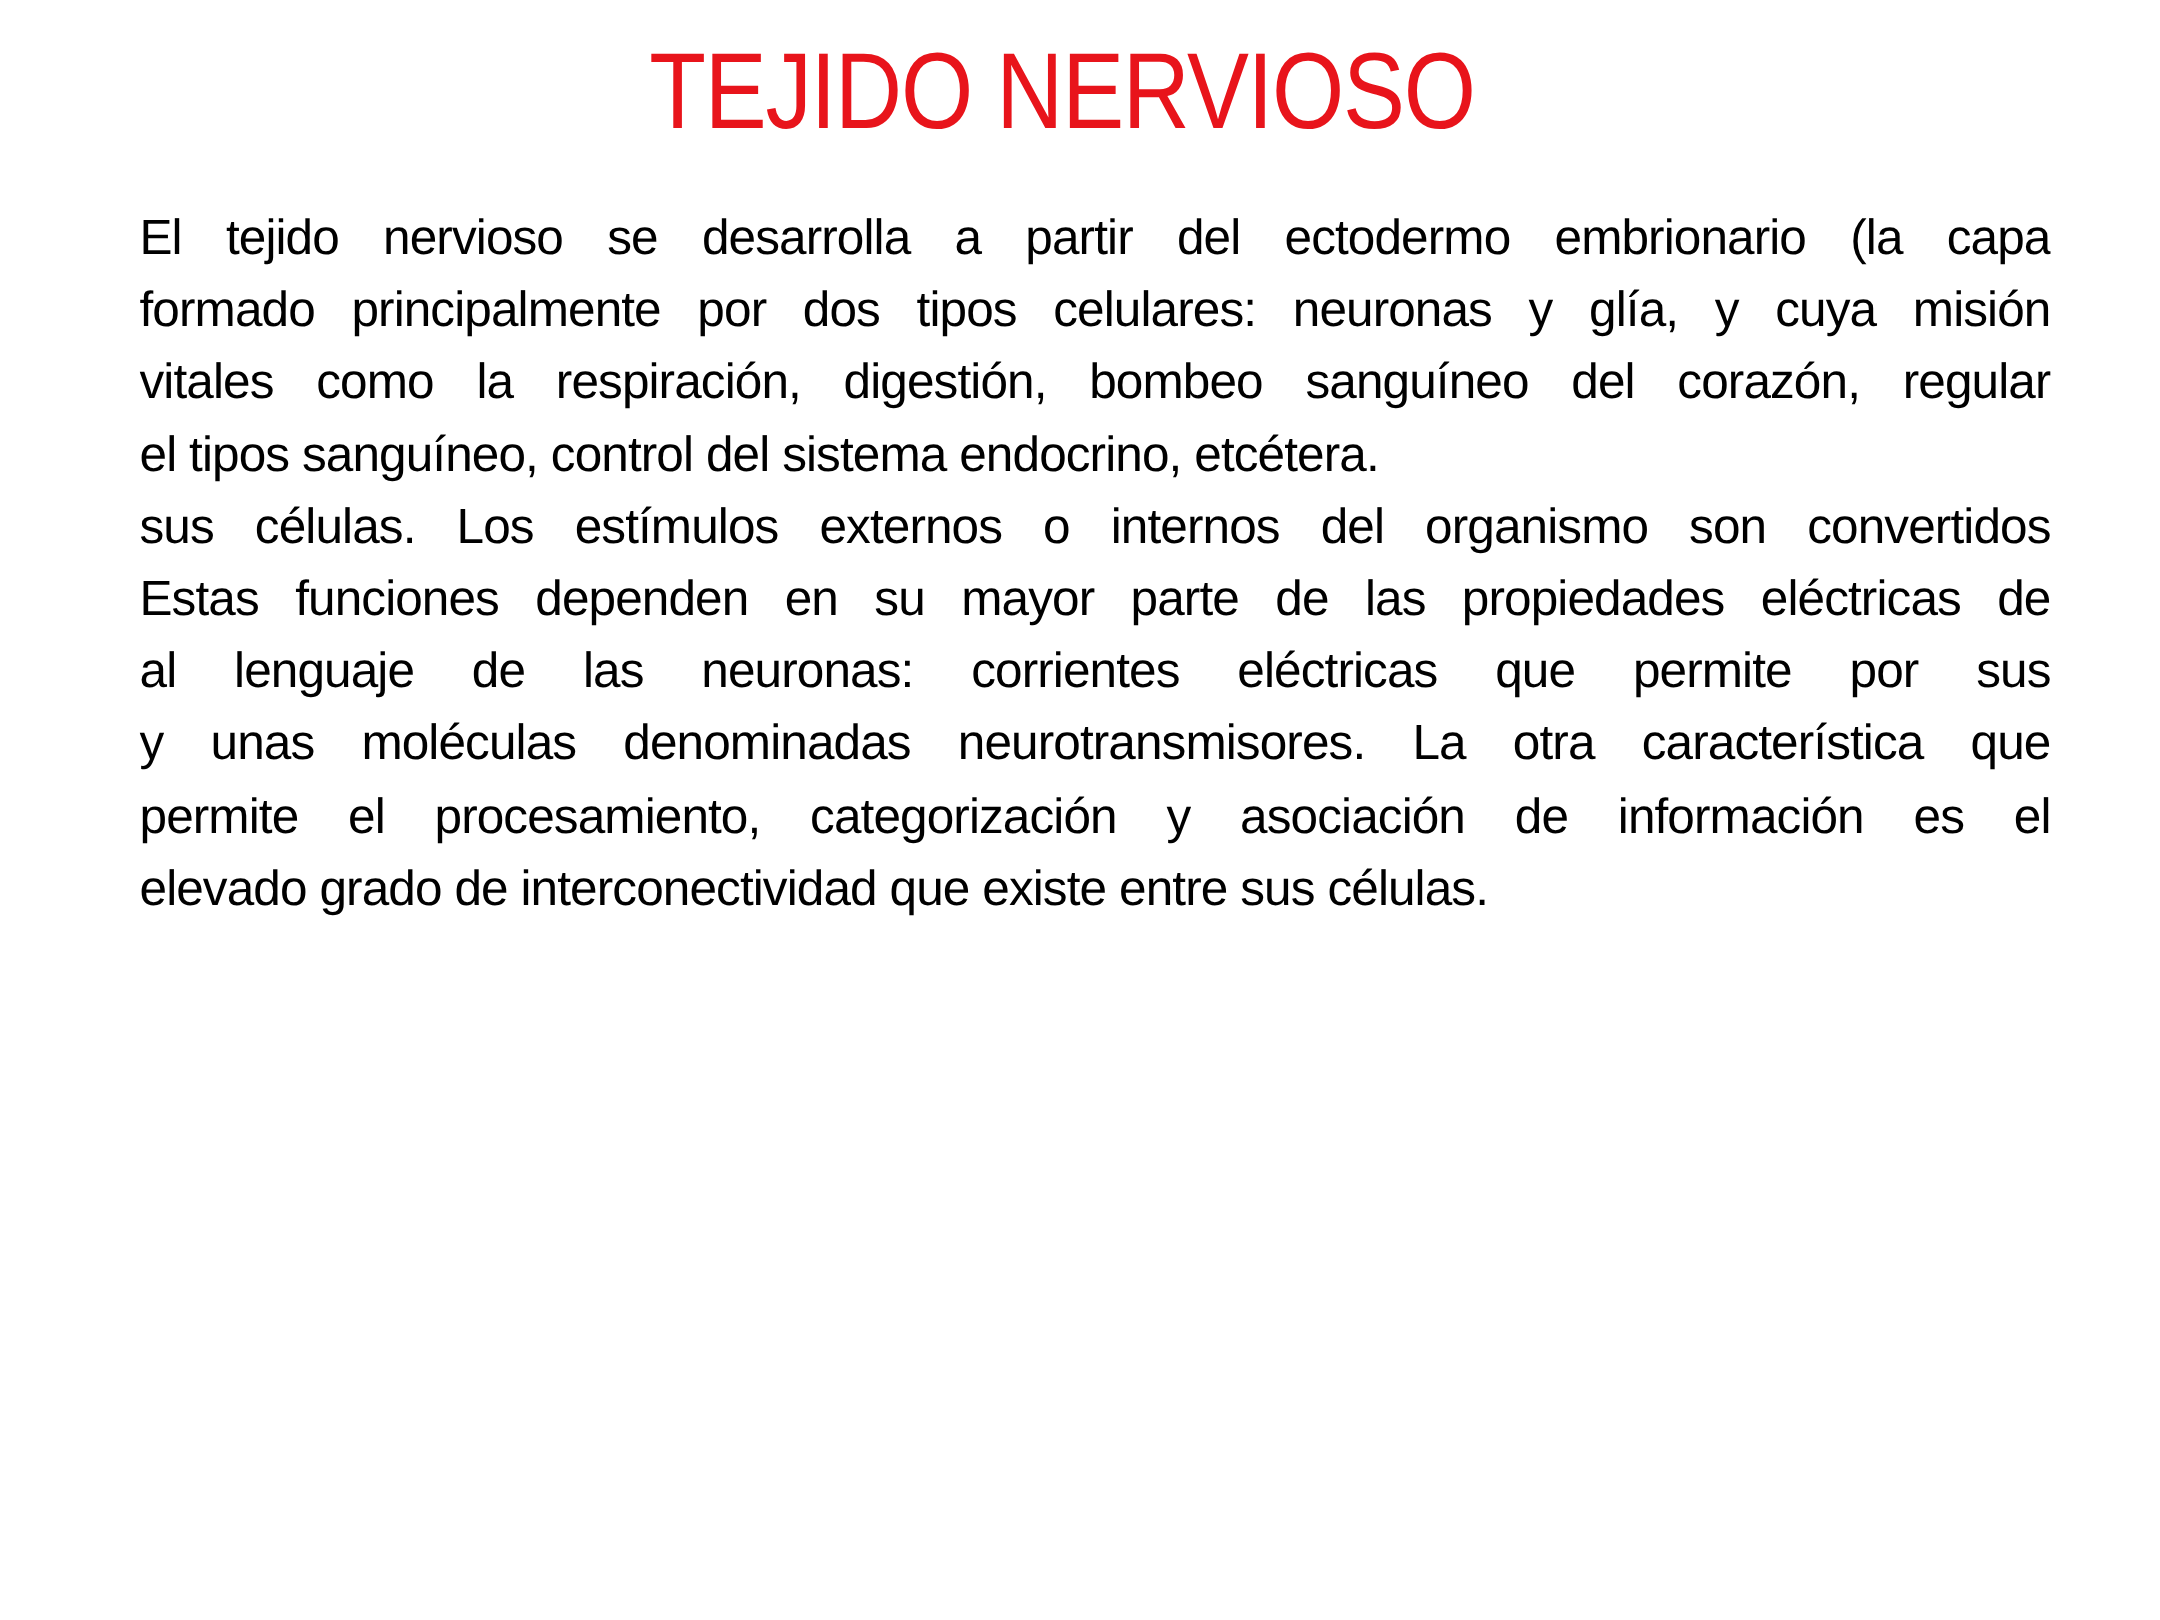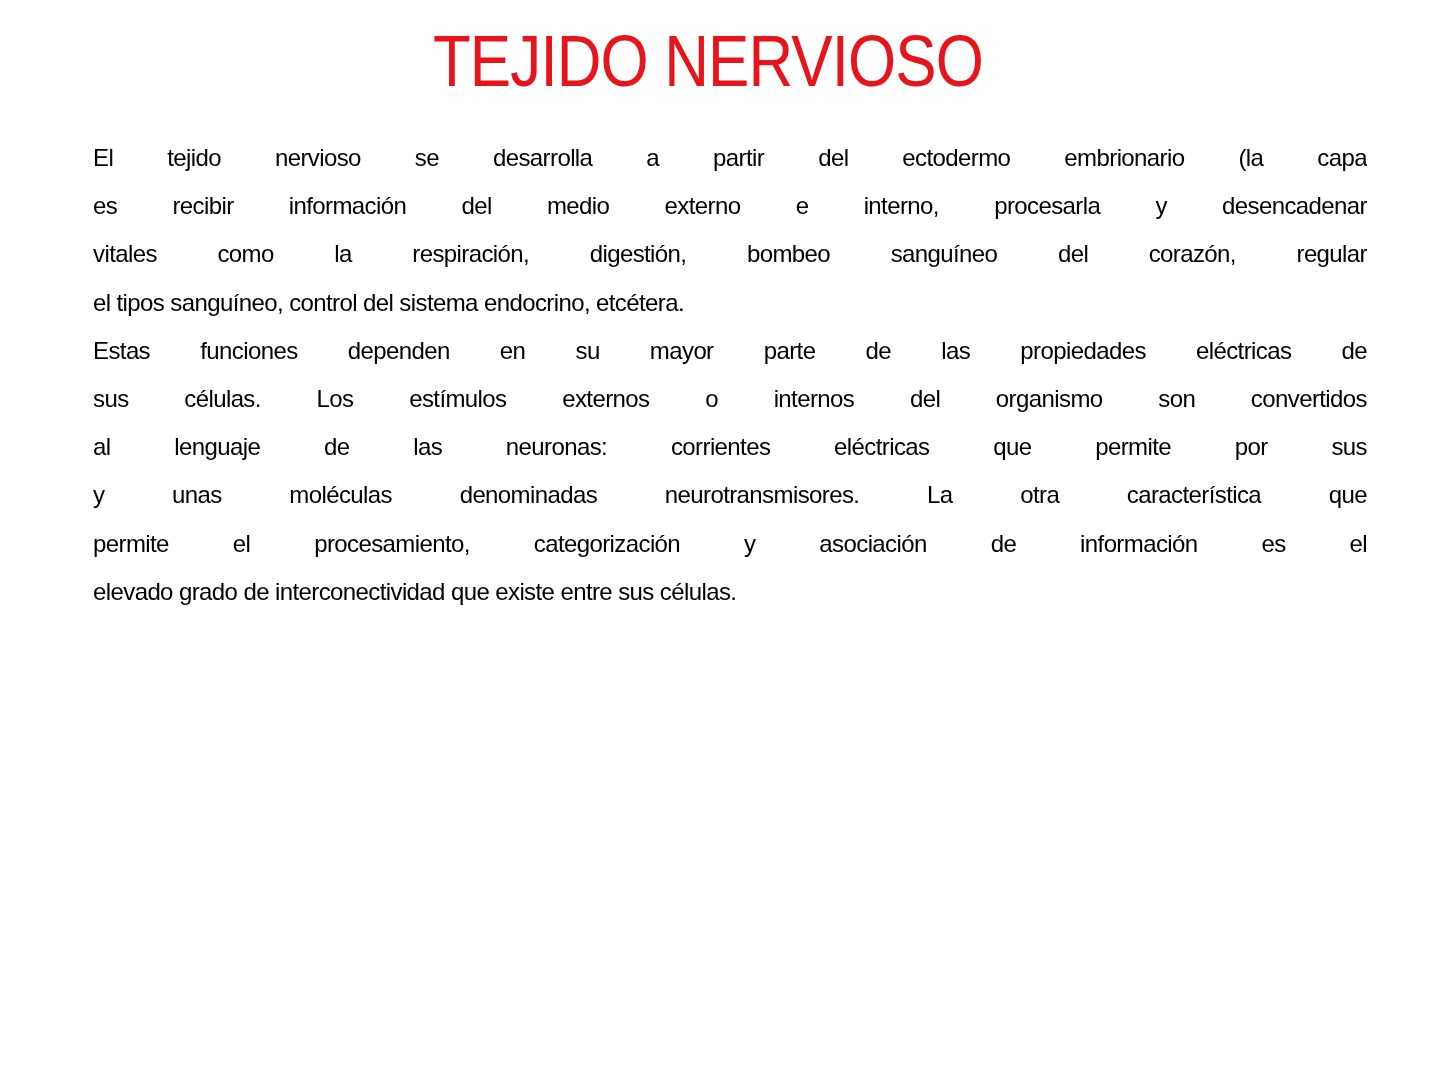--- a/index.html
+++ b/index.html
@@ -33,46 +33,46 @@
     .body {
       position: absolute;
       top: 134px;
       left: 93px;
       width: 1274px;
     }
     .line {
       display: block;
       height: 48.2px;
       line-height: 48.2px;
-      font-size: 24px;
+      font-size: 33px;
       color: #000000;
       white-space: nowrap;
       text-align: justify;
       text-align-last: justify;
       letter-spacing: -0.6px;
       word-spacing: 0px;
       overflow: hidden;
     }
     .line.last {
       text-align-last: left;
     }
   </style>
 </head>
 <body>
 
 <h1 class="title">TEJIDO NERVIOSO</h1>
 
 <div class="body">
   <div>
     <span class="line">El tejido nervioso se desarrolla a partir del ectodermo embrionario (la capa</span>
-    <span class="line">es recibir información del medio externo e interno, procesarla y desencadenar</span>
+    <span class="line">formado principalmente por dos tipos celulares: neuronas y glía, y cuya misión</span>
     <span class="line">vitales como la respiración, digestión, bombeo sanguíneo del corazón, regular</span>
     <span class="line last">el tipos sanguíneo, control del sistema endocrino, etcétera.</span>
   </div>
   <div>
+    <span class="line">sus células. Los estímulos externos o internos del organismo son convertidos</span>
     <span class="line">Estas funciones dependen en su mayor parte de las propiedades eléctricas de</span>
-    <span class="line">sus células. Los estímulos externos o internos del organismo son convertidos</span>
     <span class="line">al lenguaje de las neuronas: corrientes eléctricas que permite por sus</span>
     <span class="line">y unas moléculas denominadas neurotransmisores. La otra característica que</span>
     <span class="line">permite el procesamiento, categorización y asociación de información es el</span>
     <span class="line last">elevado grado de interconectividad que existe entre sus células.</span>
   </div>
 </div>
 
 </body></html>

